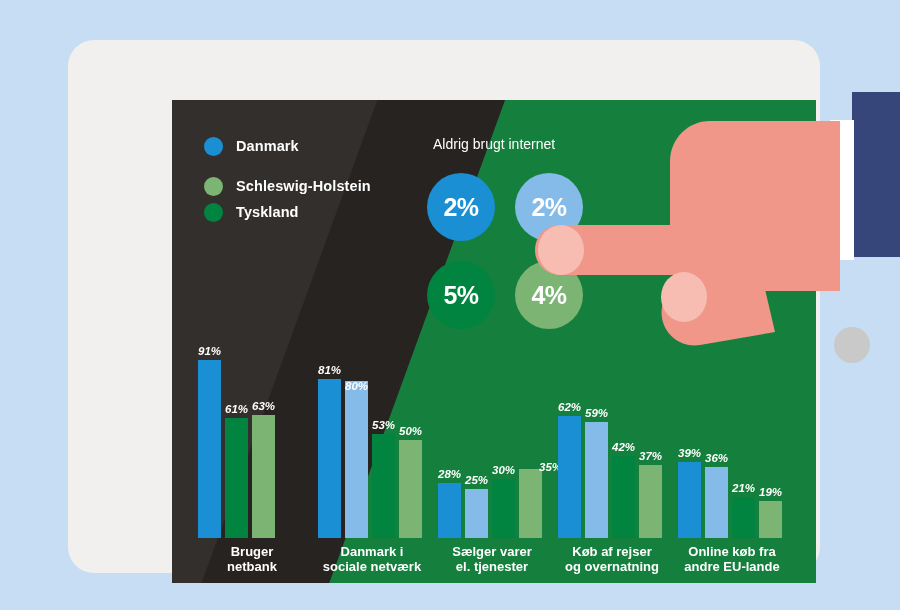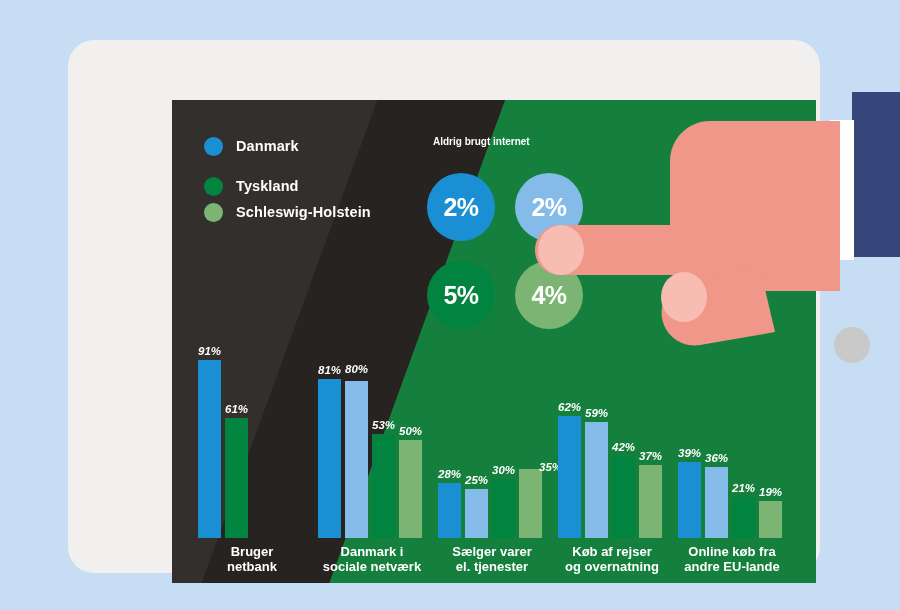--- a/index.html
+++ b/index.html
@@ -102,22 +102,22 @@
     letter-spacing: .1px;
     white-space: nowrap;
   }
 
   
   #never-title {
     position: absolute;
     left: 261px;
     top: 36px;
     color: #ffffff;
-    font-size: 10px;
-    font-weight: bold;
+    font-size: 14px;
+    font-weight: normal;
     white-space: nowrap;
   }
   #year {
     position: absolute;
     left: 504px;
     top: 36px;
     color: #ffffff;
     font-size: 14px;
     font-weight: bold;
   }
@@ -224,26 +224,26 @@
 
       <div id="screen-content">
 
         <div id="legend">
           <div class="legend-row">
             <span class="legend-dot" style="background: rgb(27, 143, 212);"></span>
             <span class="legend-label">Danmark</span>
           </div>
           <div class="legend-gap"></div>
           <div class="legend-row">
+            <span class="legend-dot" style="background: rgb(124, 180, 115);"></span>
+            <span class="legend-label">Schleswig-Holstein</span>
+          </div>
+          <div class="legend-row">
             <span class="legend-dot" style="background: rgb(0, 132, 63);"></span>
             <span class="legend-label">Tyskland</span>
-          </div>
-          <div class="legend-row">
-            <span class="legend-dot" style="background: rgb(124, 180, 115);"></span>
-            <span class="legend-label">Schleswig-Holstein</span>
           </div>
         </div>
 
         <div id="never-title">Aldrig brugt internet</div>
         <div id="year">2019</div>
 
         <div id="circles">
           <div class="pct-circle c-0" style="background: rgb(27, 143, 212);">2%</div>
           <div class="pct-circle c-1" style="background: rgb(132, 187, 232);">2%</div>
           <div class="pct-circle c-2" style="background: rgb(0, 132, 63);">5%</div>
@@ -254,34 +254,38 @@
             <div class="bar-group" style="left: 0px;">
               <div class="bars">
                 <div class="bar-wrap">
                   <span class="bar-value" style="bottom: 181.36px;">91%</span>
                   <div class="bar" style="height: 178.36px; background: rgb(27, 143, 212);"></div>
                 </div>
                 <div class="bar-wrap">
                   <span class="bar-value" style="bottom: 122.56px;">61%</span>
                   <div class="bar" style="height: 119.56px; background: rgb(0, 132, 63);"></div>
                 </div>
+                <div class="bar-wrap">
+                  <span class="bar-value" style="bottom: 126.48px;">63%</span>
+                  <div class="bar" style="height: 123.48px; background: rgb(124, 180, 115);"></div>
+                </div>
               </div>
               <div class="group-label">
                 <div>Bruger</div>
                 <div>netbank</div>
               </div>
             </div>
             <div class="bar-group" style="left: 120px;">
               <div class="bars">
                 <div class="bar-wrap">
                   <span class="bar-value" style="bottom: 161.76px;">81%</span>
                   <div class="bar" style="height: 158.76px; background: rgb(27, 143, 212);"></div>
                 </div>
                 <div class="bar-wrap">
-                  <span class="bar-value" style="bottom: 163px;">80%</span>
+                  <span class="bar-value" style="bottom: 146px;">80%</span>
                   <div class="bar" style="height: 156.8px; background: rgb(132, 187, 232);"></div>
                 </div>
                 <div class="bar-wrap">
                   <span class="bar-value" style="bottom: 106.88px;">53%</span>
                   <div class="bar" style="height: 103.88px; background: rgb(0, 132, 63);"></div>
                 </div>
                 <div class="bar-wrap">
                   <span class="bar-value" style="bottom: 101px;">50%</span>
                   <div class="bar" style="height: 98px; background: rgb(124, 180, 115);"></div>
                 </div>

